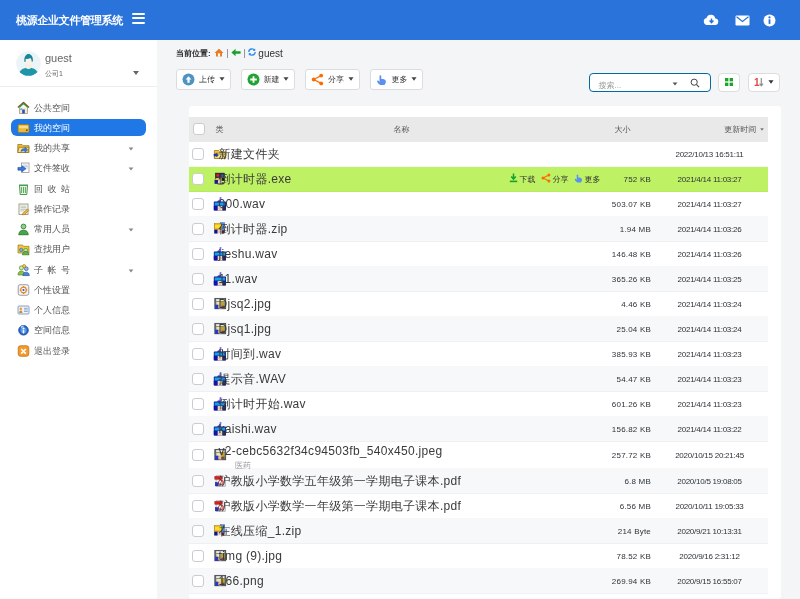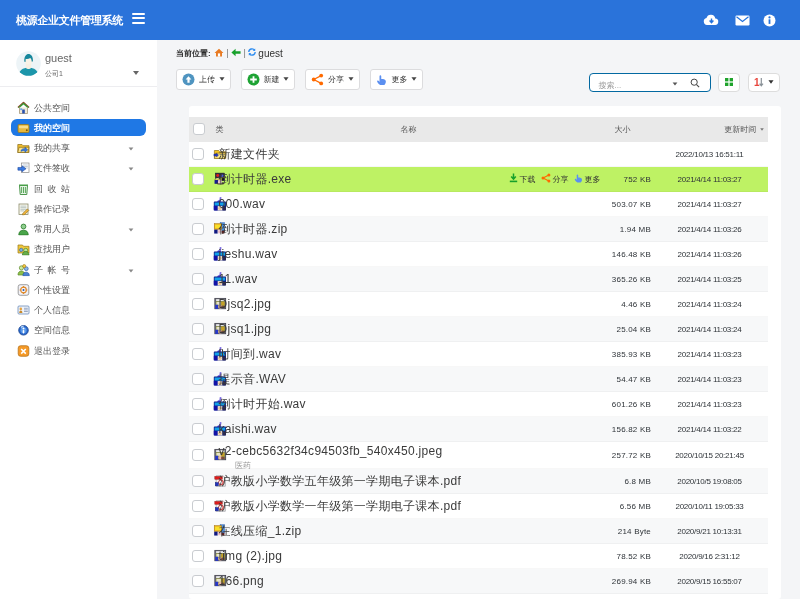--- a/index.html
+++ b/index.html
@@ -12,21 +12,21 @@
 .uname{position:absolute;left:45px;top:12px;font-size:11px;color:#666}
 .ucorp{position:absolute;left:45px;top:29px;font-size:7px;color:#666}
 .ucaret{position:absolute;left:133px;top:21px}
 .udiv{position:absolute;left:0px;top:46px;width:157px;height:1px;background:#ededf0}
 .menu{position:absolute;left:0;top:57.5px;width:157px}
 .mi{position:relative;height:20.25px;display:flex;align-items:center;color:#555;font-size:9px}
 .mi .ic{position:absolute;left:17px;top:50%;transform:translateY(-50%);width:13px;height:13px}
 .mi .tx{position:absolute;left:34px;letter-spacing:0px;top:50%;transform:translateY(-50%);white-space:nowrap}
 .mi .car{position:absolute;left:128px;top:9px}
 .mi.act .pill{position:absolute;left:11px;top:1.5px;width:135px;height:17px;background:#1f78e5;border-radius:6px}
-.mi.act .tx{color:#fff;font-weight:bold}
+.mi.act .tx{color:#fff;font-weight:normal}
 .mi.act .ic,.mi.act .tx{z-index:1}
 .car{display:inline-block;width:0;height:0;border-left:3.5px solid transparent;border-right:3.5px solid transparent;border-top:4px solid #555}
 .main{position:absolute;left:157px;top:40px;width:643px;height:559px;background:#f4f5f7}
 .crumb{position:absolute;left:19px;top:8px;height:10px;display:flex;align-items:flex-start;font-size:8px;color:#2c2c2c;font-weight:bold}
 .crumb .sep{color:#777;font-weight:normal;margin:0 2.5px;font-size:9px}
 .crumb .g{font-size:10px;font-weight:normal;color:#333;margin-left:2px}
 .toolbar{position:absolute;left:19px;top:29px;height:20.5px;display:flex}
 .btn{position:relative;height:20.5px;background:#fff;border:1px solid #dcdcde;border-radius:3px;display:flex;align-items:center;padding:0 5px;margin-right:10px;font-size:8px;color:#333}
 .btn svg{margin-right:4px}
 .btn .car{margin-left:3.5px;border-top-color:#444;transform:scale(0.85)}
@@ -276,21 +276,21 @@
       <svg width="10" height="11" viewBox="0 0 10 11">
         <text x="0" y="9" font-family="Liberation Sans" font-size="10" font-weight="bold" fill="#e8453c">1</text>
         <path d="M7.3 1 v7.5 M5.6 6.6 L7.3 8.8 L9 6.6" fill="none" stroke="#8a9298" stroke-width="1.2"></path>
       </svg>
       <span class="car"></span>
     </div>
 <div class="card">
 <div class="thead">
         <span class="ck" style="left:4px"></span>
         <span class="hd" style="left:27px">类</span>
-        <span class="hd" style="left:205px;width:30px;text-align:center">名称</span>
+        <span class="hd" style="left:205px;width:30px;">名称</span>
         <span class="hd" style="left:426px">大小</span>
         <span class="hd" style="left:466px;width:110px;text-align:right">更新时间 <span class="car" style="transform:scale(0.6);border-top-color:#777"></span></span>
       </div>
 <div class="tbody">
 <div class="row">
           <span class="ck"></span>
           <span class="fic"><svg width="15" height="14" viewBox="0 0 16 16">
 <path d="M1 4 L6 4 L7.5 5.5 L14 5.5 L14 13 L1 13 Z" fill="#f5c51f" stroke="#8a6d1a" stroke-width="0.8"></path>
 <path d="M2.5 7 L14 7 L12.5 13 L1 13 Z" fill="#fde98a" stroke="#8a6d1a" stroke-width="0.8"></path>
 <path d="M2 9.5 L6 9.5 L6 8 L9 11 L6 14 L6 12.5 L2 12.5 Z" fill="#2b3cc0" stroke="#101a70" stroke-width="0.6" transform="translate(-1,1) scale(0.75)"></path>
@@ -574,21 +574,21 @@
           <span class="fic"><svg width="15" height="14" viewBox="0 0 16 16">
 <rect x="1.5" y="1.5" width="12.5" height="12" fill="#6b6b75" stroke="#3c3c46" stroke-width="0.8"></rect>
 <rect x="3" y="2.6" width="9.5" height="1.8" fill="#fff"></rect>
 <rect x="2.8" y="5" width="10" height="7.2" fill="#9aa23c"></rect>
 <rect x="3.4" y="5.6" width="5" height="3.4" fill="#e8e3c8"></rect>
 <rect x="9" y="5.4" width="3.4" height="4.2" fill="#c8a028"></rect>
 <rect x="2" y="8.8" width="3.4" height="4.8" fill="#2636c8"></rect>
 <circle cx="7.6" cy="11" r="2.1" fill="#e8b6ae"></circle>
 <rect x="8.8" y="10" width="3.8" height="2.6" fill="#7a4a3a"></rect>
 </svg></span>
-          <span class="name">timg (2).jpg</span>
+          <span class="name">timg (9).jpg</span>
           <span class="size">78.52 KB</span>
           <span class="date">2020/9/16 2:31:12</span>
           <span class="rsep"></span>
         </div>
 <div class="row alt">
           <span class="ck"></span>
           <span class="fic"><svg width="15" height="14" viewBox="0 0 16 16">
 <rect x="1.5" y="1.5" width="12.5" height="12" fill="#6b6b75" stroke="#3c3c46" stroke-width="0.8"></rect>
 <rect x="3" y="2.6" width="9.5" height="1.8" fill="#fff"></rect>
 <rect x="2.8" y="5" width="10" height="7.2" fill="#9aa23c"></rect>

